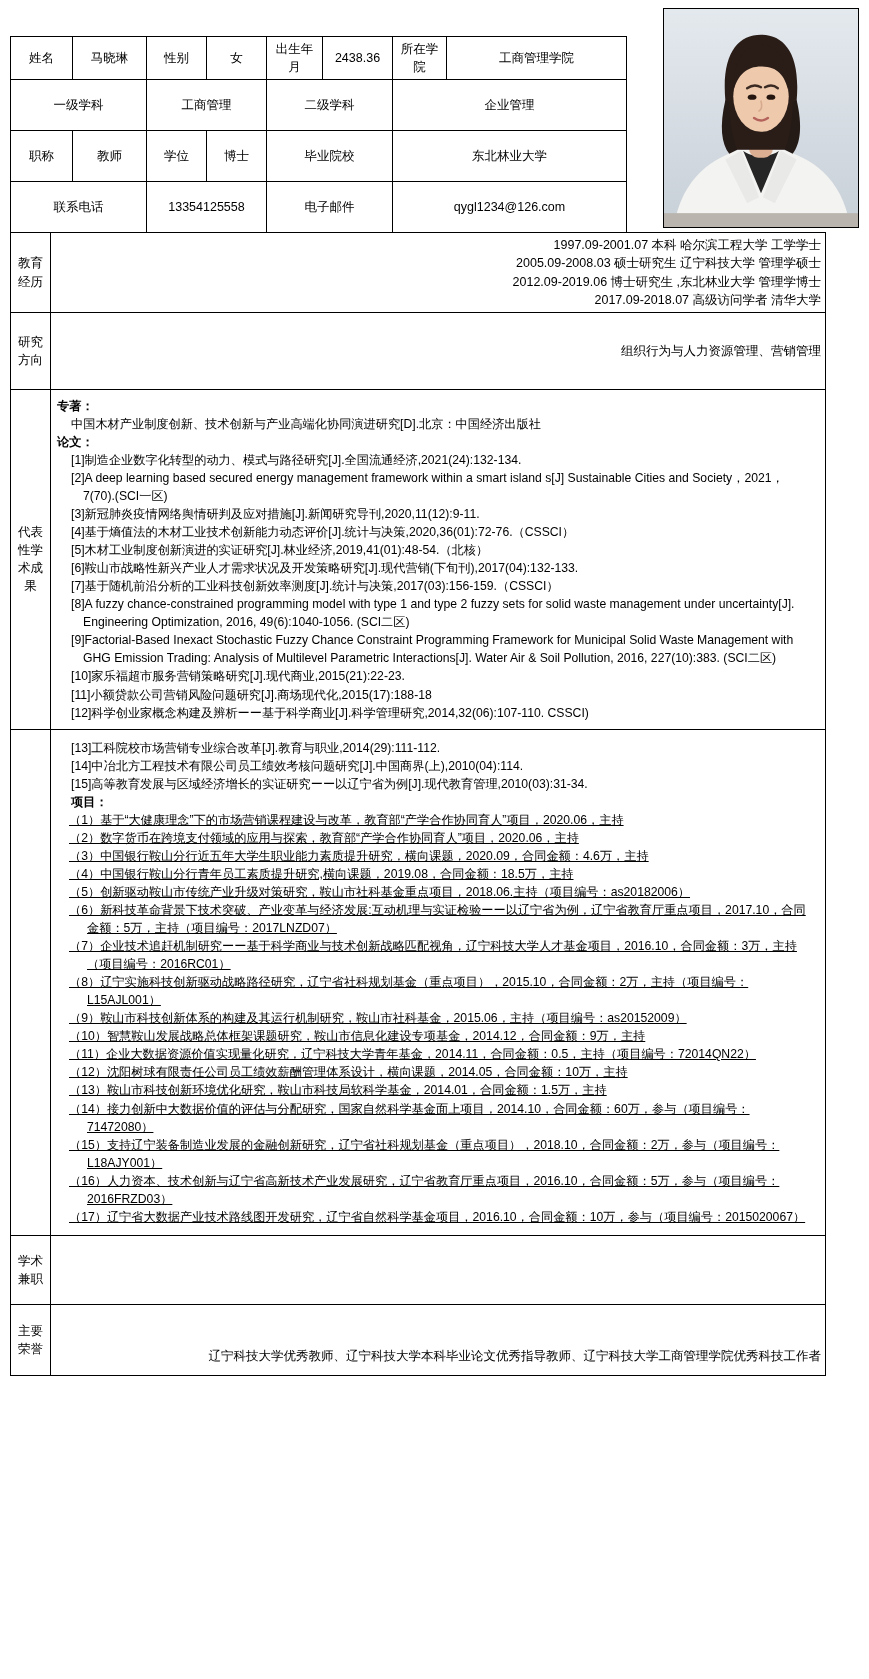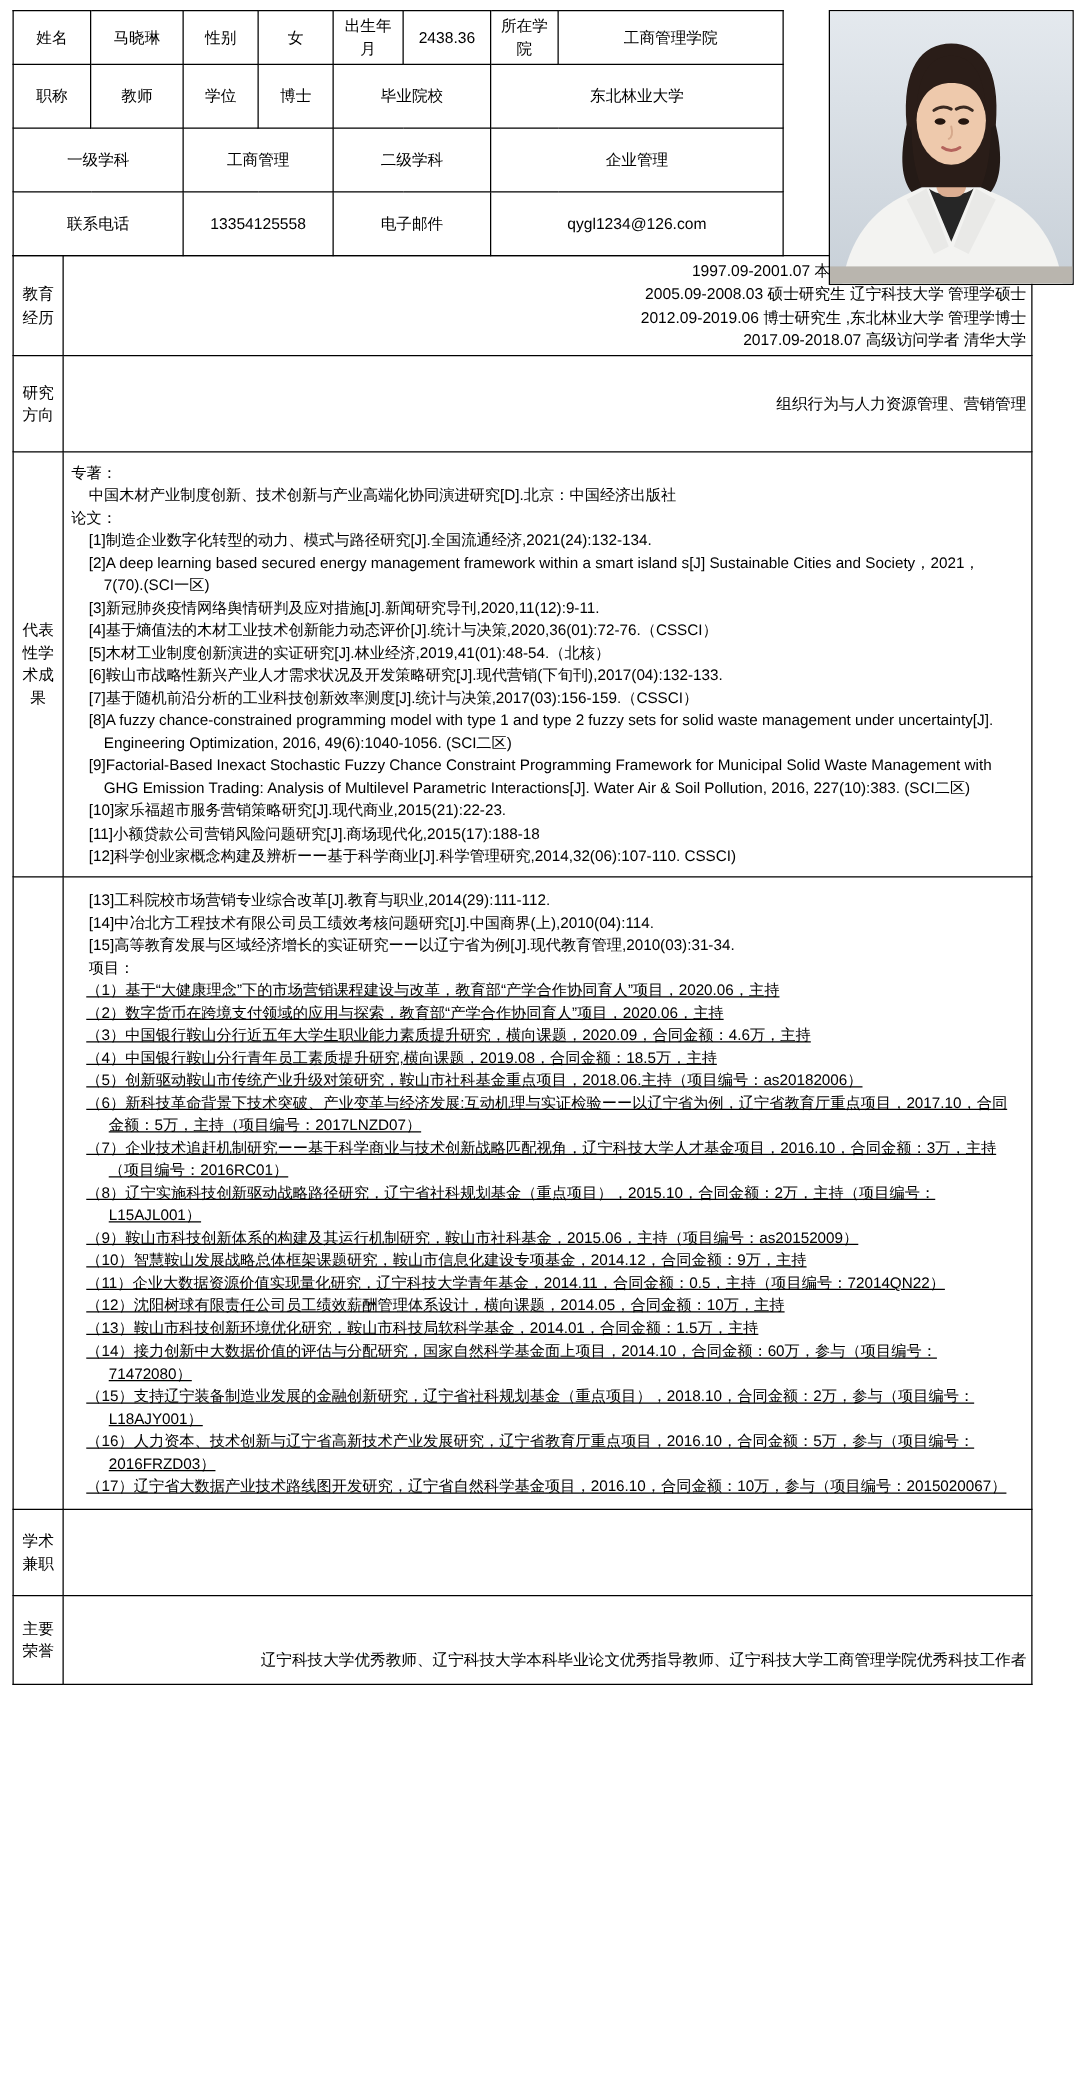--- a/index.html
+++ b/index.html
@@ -58,21 +58,21 @@
     overflow: hidden;
     border: 1px solid #000;
     box-sizing: border-box;
   }
   .photo {
     width: 100%;
     height: 100%;
     display: block;
   }
   .ach-block { font-size: 12.2px; line-height: 1.48; }
-  .ach-block .hdr { font-weight: normal; }
+  .ach-block .hdr { font-weight: bold; }
   .ach-block .item { padding-left: 14px; text-indent: 0; }
   .ach-block .item.hang { padding-left: 26px; text-indent: -12px; }
   .proj .item { padding-left: 30px; text-indent: -18px; text-decoration: underline; }
   .note {
     margin-top: 8px;
     font-size: 12.5px;
     padding-left: 2px;
   }
   .indent-strong { text-indent: 24px; margin-top: 32px; }
   td.tall-achieve { height: 300px; vertical-align: top; }
@@ -118,21 +118,21 @@
 
       <path d="M91 110 q7 5 14 0" stroke="#b4635c" stroke-width="2.4" fill="none" stroke-linecap="round"></path>
 
       <path d="M62 92 C56 118 58 136 66 146 L74 142 C68 128 66 110 66 94 Z" fill="#241a16"></path>
       <path d="M134 92 C140 118 138 136 130 146 L122 142 C128 128 130 110 130 94 Z" fill="#241a16"></path>
 
       <rect x="0" y="206" width="196" height="14" fill="#b9b5ae"></rect>
     </svg>
   </div>
 
-  <table class="cv" style="width:616px;">
+  <table class="cv" style="width:616px;margin-top:28px;">
     <colgroup>
       <col style="width:62px">
         <col style="width:74px">
         <col style="width:60px">
         <col style="width:60px">
       <col style="width:56px">
         <col style="width:70px">
         <col style="width:54px">
         <col style="width:180px">
     </colgroup>
@@ -141,32 +141,32 @@
         <td class="lbl">姓名</td>
         <td class="ctr">马晓琳</td>
         <td class="lbl">性别</td>
         <td class="ctr">女</td>
         <td class="lbl">出生年月</td>
         <td class="ctr">2438.36</td>
         <td class="lbl">所在学院</td>
         <td class="ctr">工商管理学院</td>
       </tr>
       <tr class="row-h44">
+        <td class="lbl" colspan="2">一级学科</td>
+        <td class="ctr" colspan="2">工商管理</td>
+        <td class="lbl" colspan="2">二级学科</td>
+        <td class="ctr" colspan="2">企业管理</td>
+      </tr>
+      <tr class="row-h44">
         <td class="lbl">职称</td>
         <td class="ctr">教师</td>
         <td class="lbl">学位</td>
         <td class="ctr">博士</td>
         <td class="lbl" colspan="2">毕业院校</td>
         <td class="ctr" colspan="2">东北林业大学</td>
-      </tr>
-      <tr class="row-h44">
-        <td class="lbl" colspan="2">一级学科</td>
-        <td class="ctr" colspan="2">工商管理</td>
-        <td class="lbl" colspan="2">二级学科</td>
-        <td class="ctr" colspan="2">企业管理</td>
       </tr>
       <tr class="row-h44">
         <td class="lbl" colspan="2">联系电话</td>
         <td class="ctr" colspan="2">13354125558</td>
         <td class="lbl" colspan="2">电子邮件</td>
         <td class="ctr" colspan="2">qygl1234@126.com</td>
       </tr>
     </tbody>
   </table>
 

